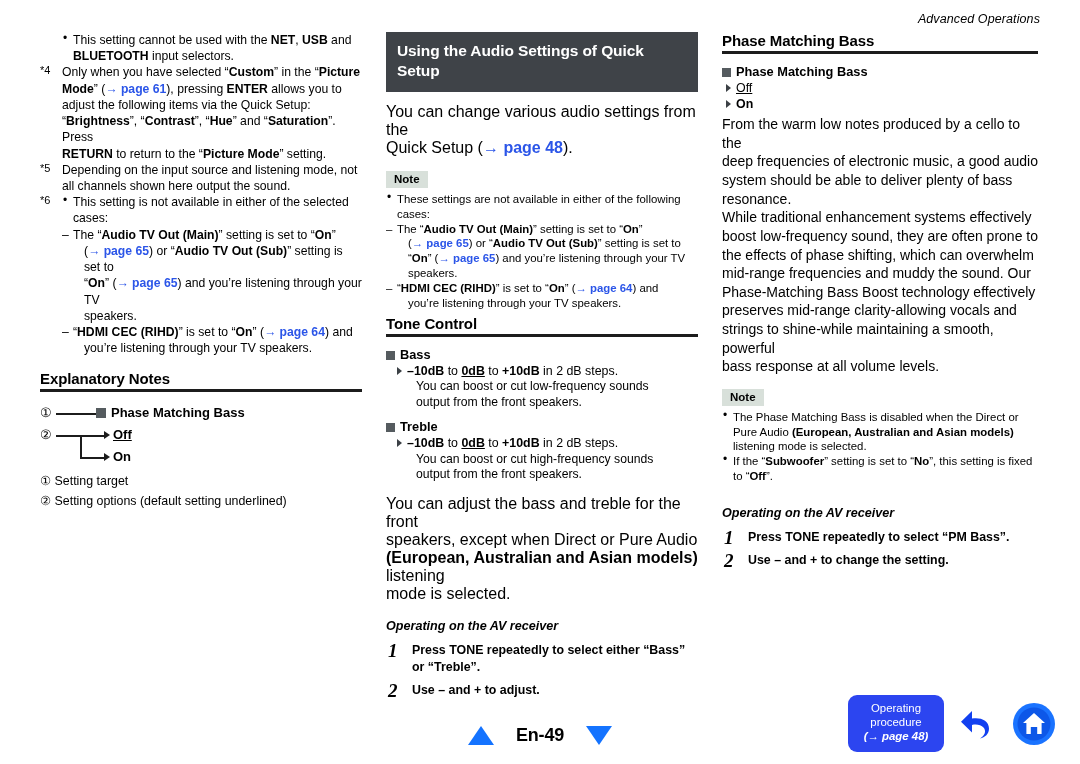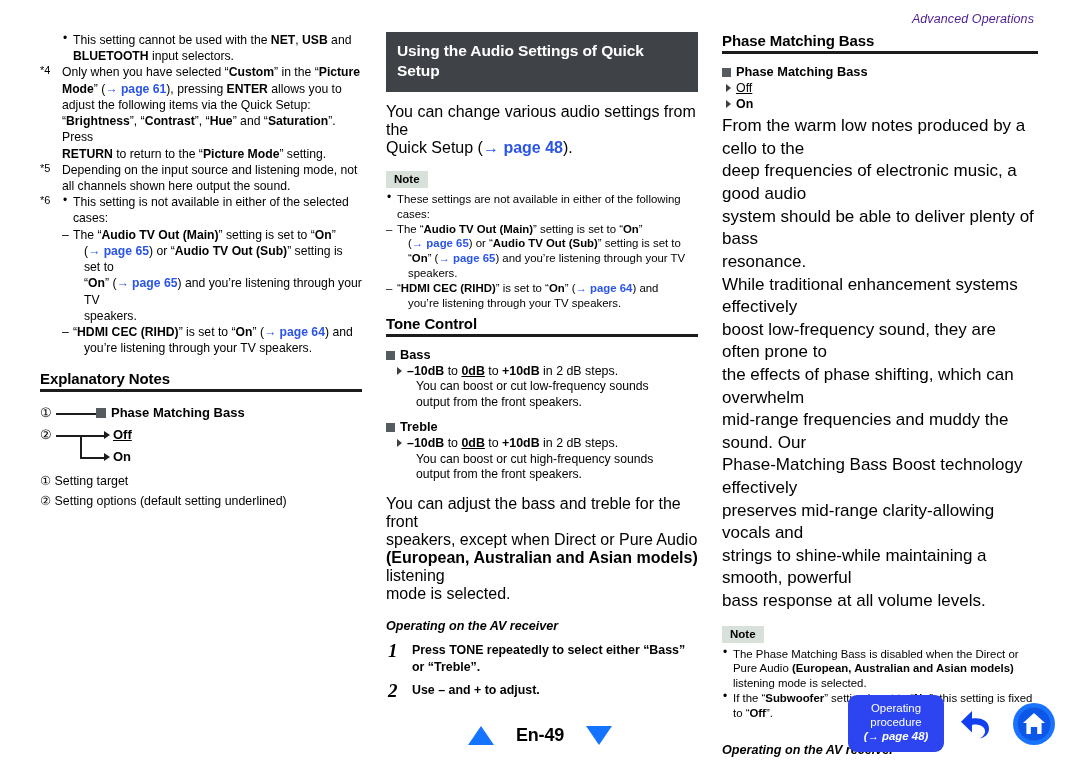--- a/index.html
+++ b/index.html
@@ -13,35 +13,35 @@
   }
   .page {
     position: relative;
     width: 1080px; height: 764px;
     overflow: hidden;
   }
 
   
   .running-head {
     position: absolute;
-    top: 12px; right: 46px;
+    top: 12px; right: 40px;
     font-size: 12.5px;
     font-style: italic;
-    color: #4c1d95;
+    color: #000000;
     letter-spacing: .1px;
   }
 
   
   .col { position: absolute; top: 32px; }
   .col-left   { left: 40px;  width: 322px; }
   .col-mid    { left: 386px; width: 312px; }
   .col-right  { left: 722px; width: 316px; }
 
   
-  p, li, div.tx { font-size: 17px; line-height: 1.33; }
+  p, li, div.tx { font-size: 14px; line-height: 1.33; }
   b, strong { font-weight: bold; }
   .pg { color: #2b55e8; font-weight: bold; white-space: nowrap; }
   u.dflt { text-decoration: underline; }
   .fnrow { position: relative; padding-left: 22px; margin-bottom: 0px; }
   .fnmark {
     position: absolute; left: 0; top: 0;
     font-size: 11px; font-weight: normal;
   }
   .fnbody { font-size: 12.2px; line-height: 1.33; }
 

